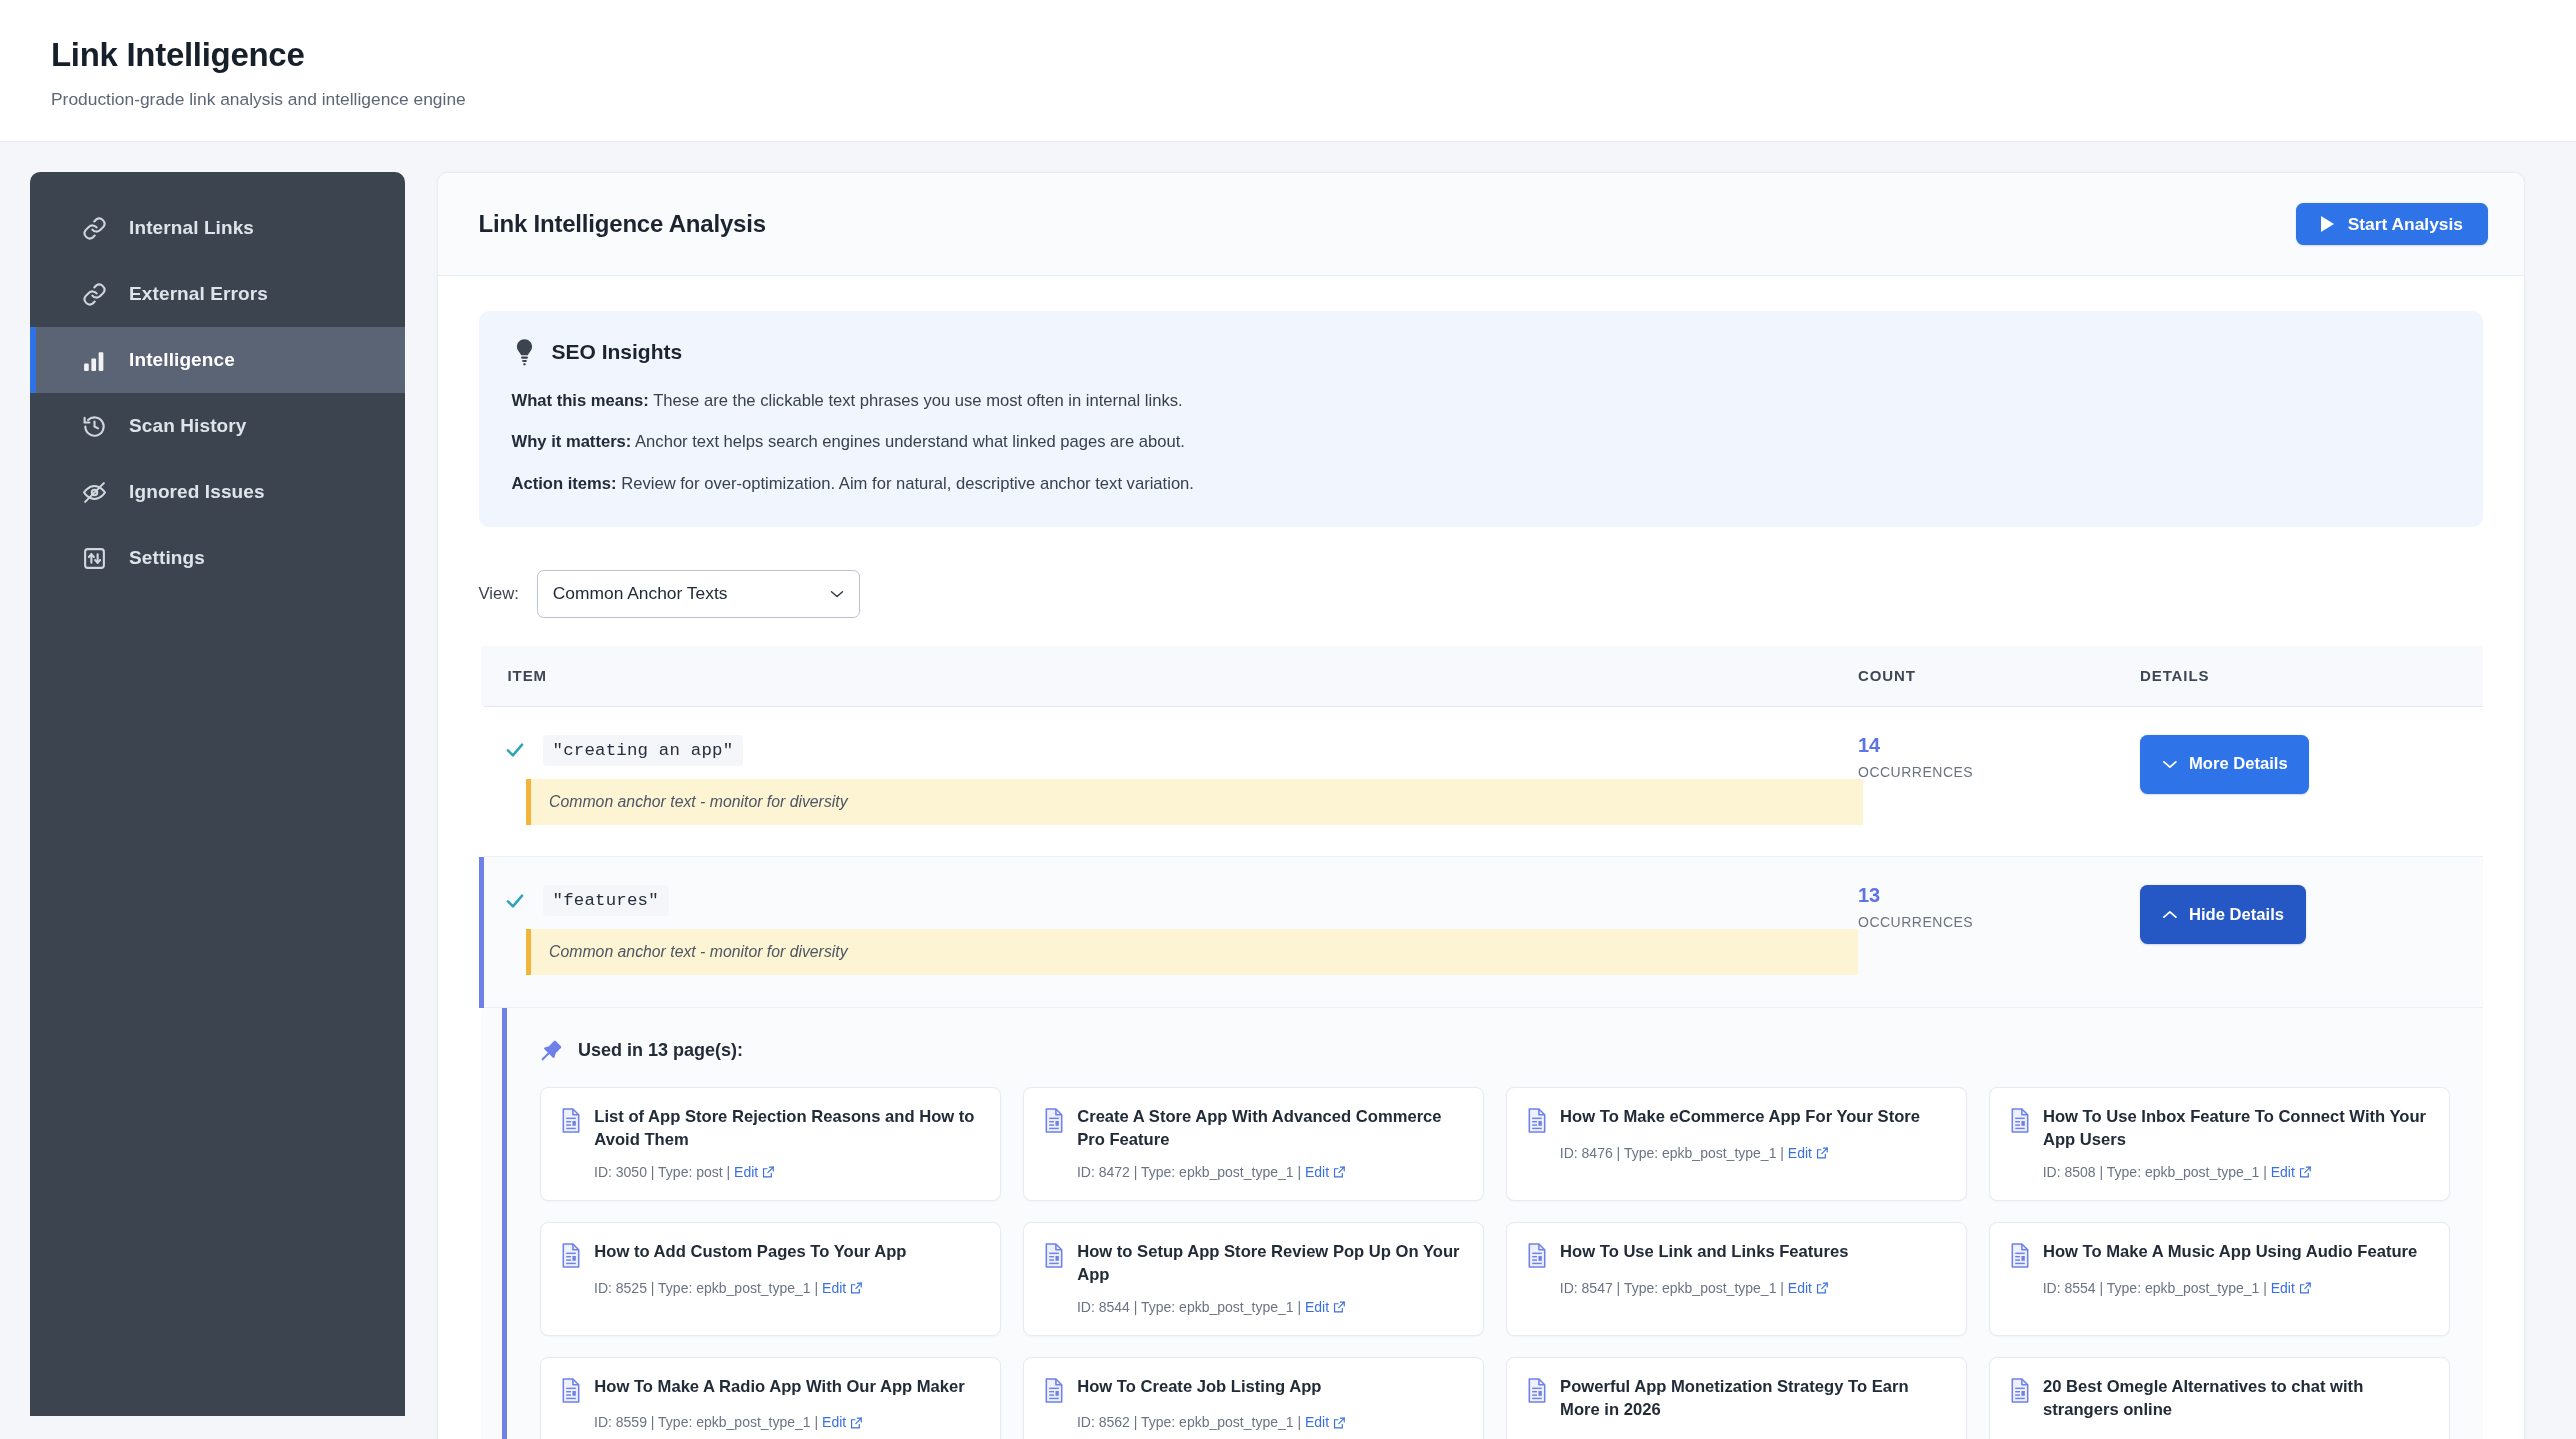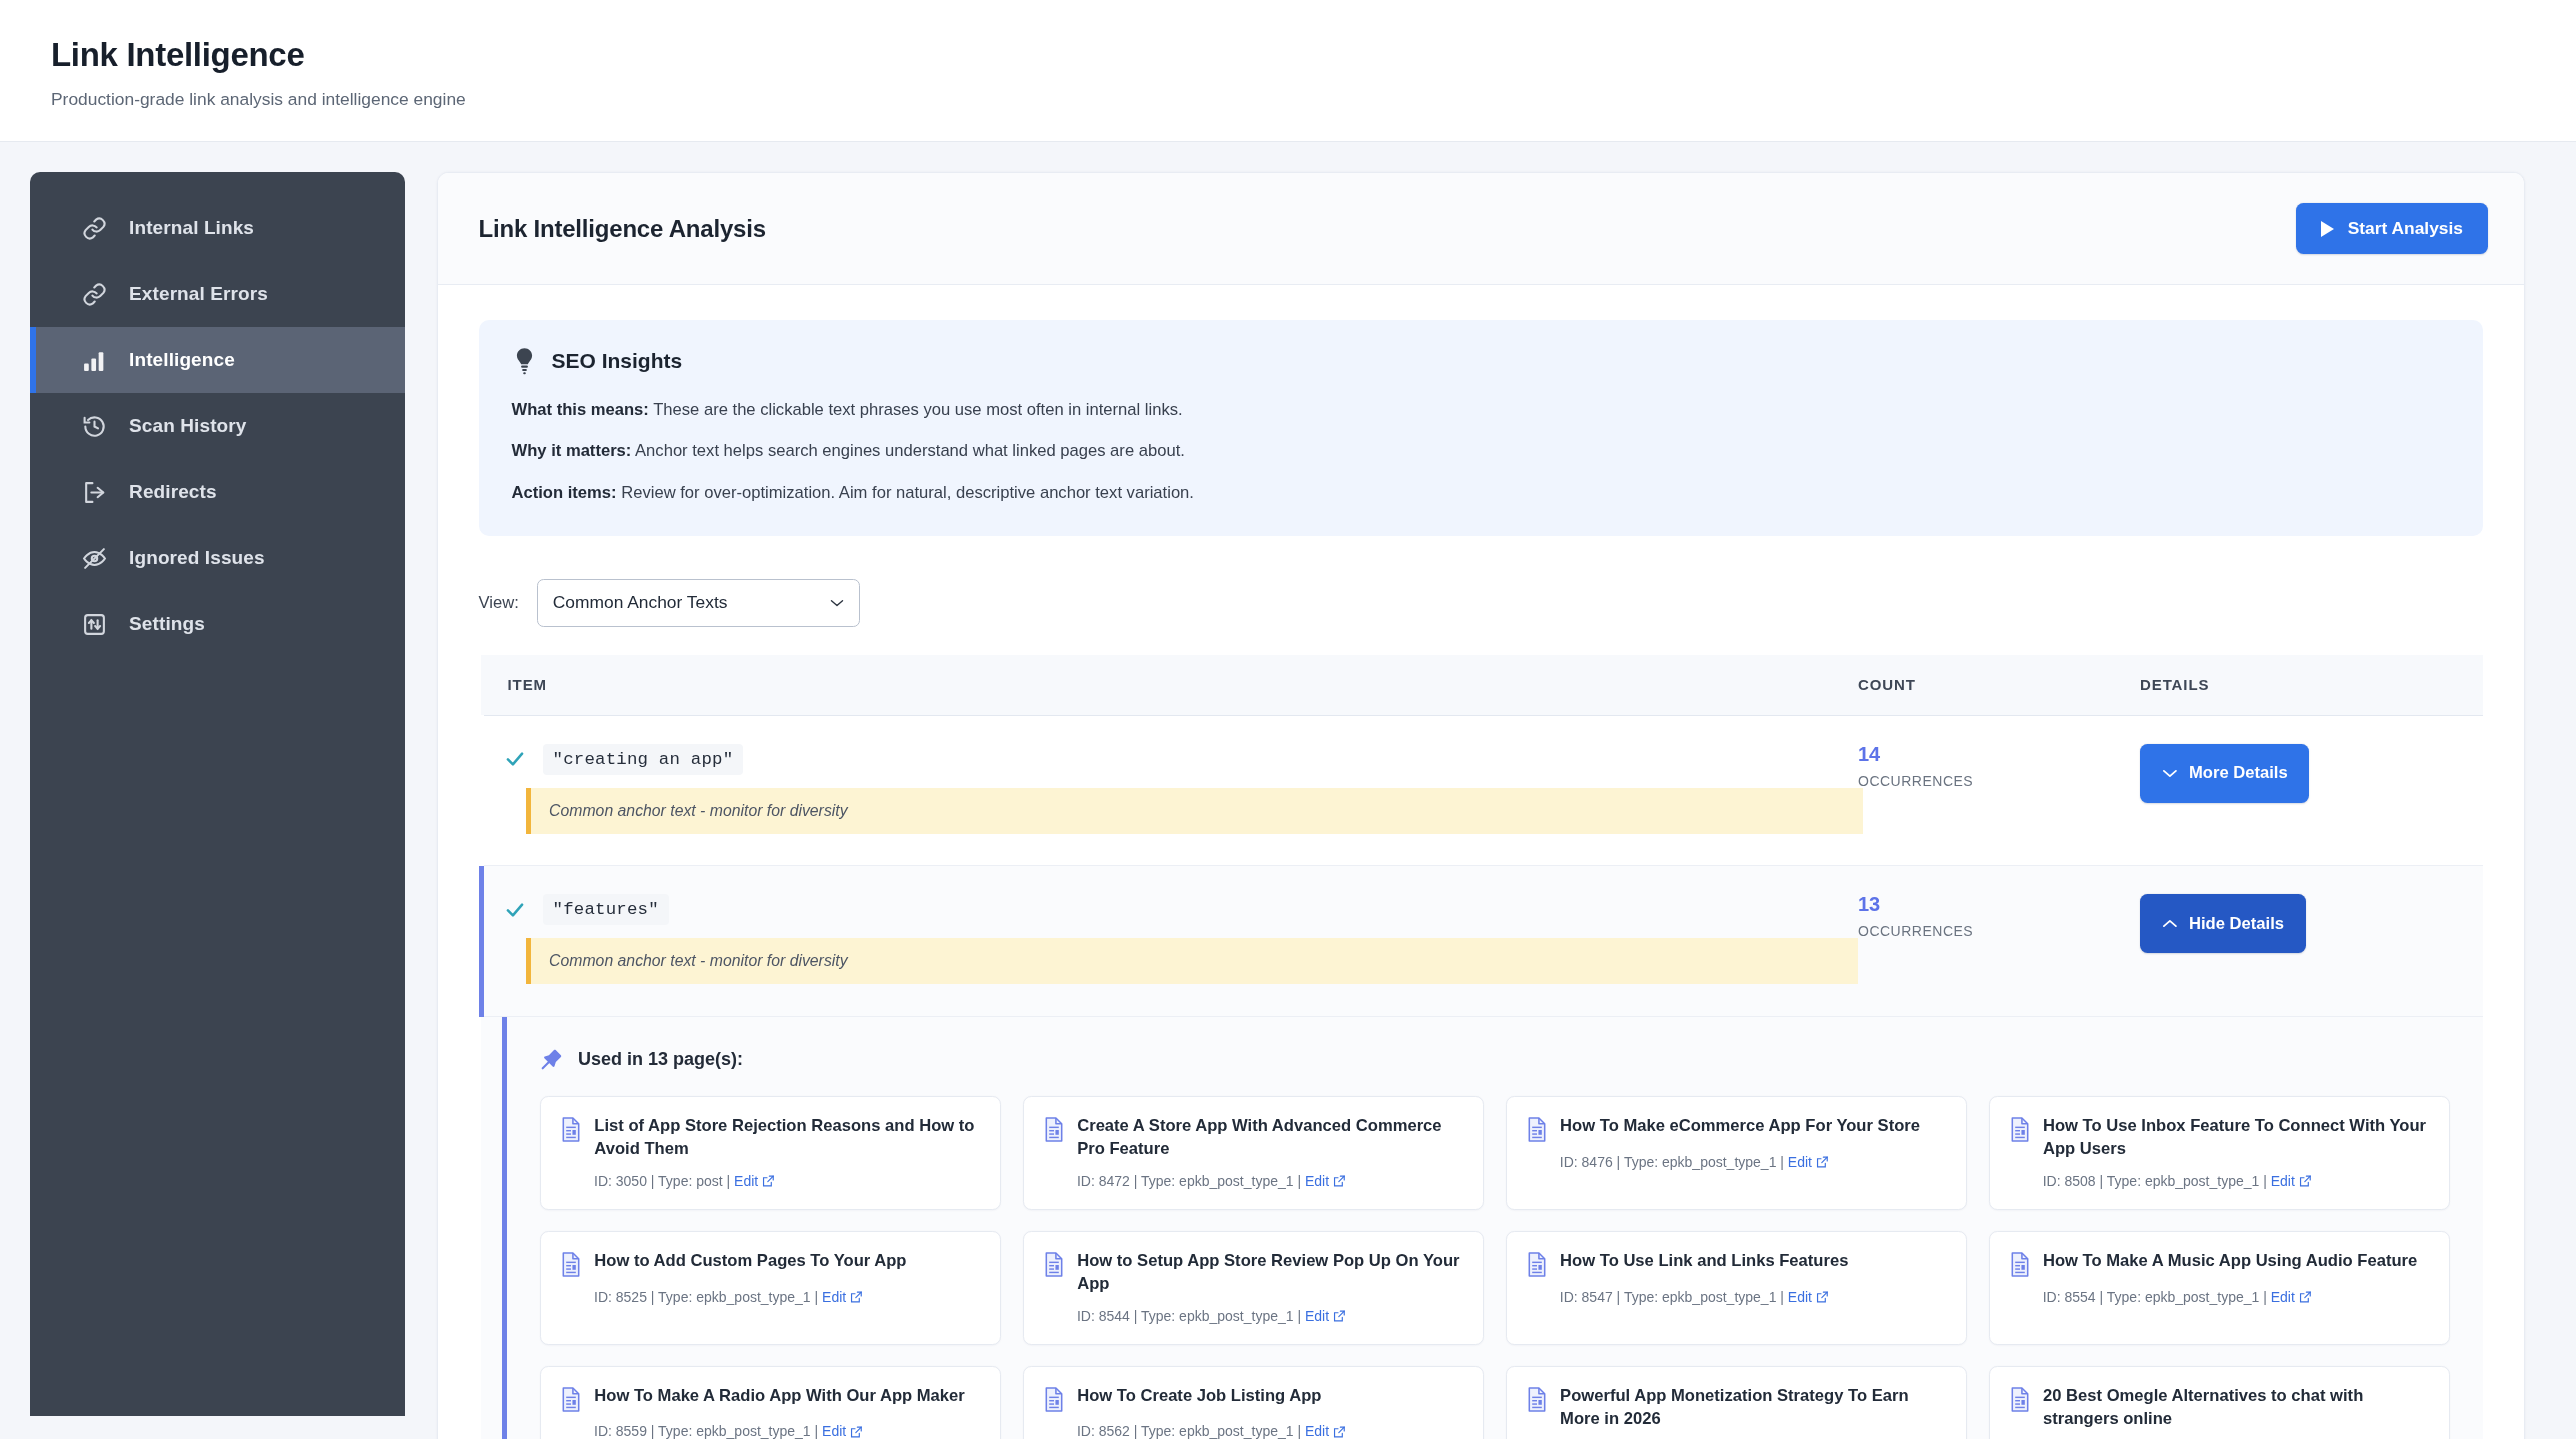--- a/index.html
+++ b/index.html
@@ -95,21 +95,21 @@
   }
   .main-head h2{
     font-size:24px;font-weight:700;color:#1c2430;letter-spacing:-0.2px;
   }
   .btn-primary{
     background:#2f73e8;
     color:#fff;
     border:none;
     border-radius:7.5px;
     padding:0 25px;
-    height:51px;
+    height:42px;
     font-size:17.4px;
     font-weight:700;
     display:inline-flex;align-items:center;gap:13.3px;
     cursor:pointer;
     font-family:inherit;
     box-shadow:0 0.8px 1.7px rgba(20,45,90,.18);
   }
   .btn-primary .tri{
     width:0;height:0;
     border-left:13.3px solid #fff;
@@ -308,30 +308,20 @@
       <span class="nav-ico">
         <svg viewBox="0 0 24 24" fill="none" stroke="#dfe3ea" stroke-width="2" stroke-linecap="round">
           <path d="M3.2 12a8.8 8.8 0 1 0 2.6-6.2"></path>
           <polyline points="2.5,3.6 2.5,8.2 7.1,8.2"></polyline>
           <polyline points="12,7.2 12,12 15.4,13.8"></polyline>
         </svg>
       </span>
       <span>Scan History</span>
     </div>
 
-    <div class="nav-item">
-      <span class="nav-ico">
-        <svg viewBox="0 0 24 24" fill="none" stroke="#dfe3ea" stroke-width="2" stroke-linecap="round" stroke-linejoin="round">
-          <path d="M10 3H4v18h6"></path>
-          <polyline points="15,7.5 20.5,12 15,16.5"></polyline>
-          <line x1="9" y1="12" x2="20" y2="12"></line>
-        </svg>
-      </span>
-      <span>Redirects</span>
-    </div>
 
     <div class="nav-item">
       <span class="nav-ico">
         <svg viewBox="0 0 24 24" fill="none" stroke="#dfe3ea" stroke-width="2" stroke-linecap="round">
           <path d="M2 12s3.8-6.2 10-6.2S22 12 22 12s-3.8 6.2-10 6.2S2 12 2 12z"></path>
           <circle cx="12" cy="12" r="2.6"></circle>
           <line x1="3" y1="21" x2="21" y2="3"></line>
         </svg>
       </span>
       <span>Ignored Issues</span>

